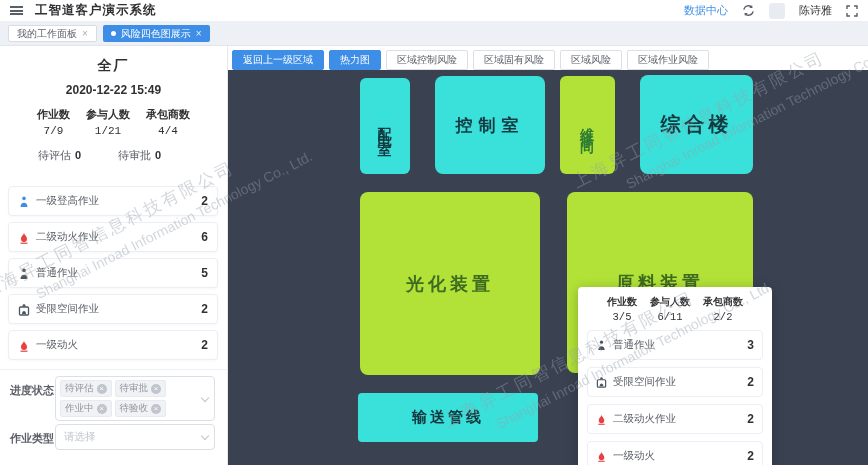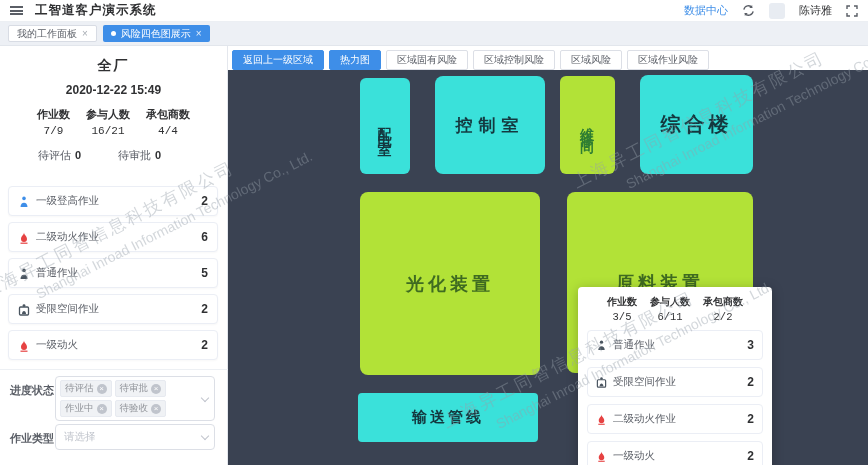--- a/index.html
+++ b/index.html
@@ -148,21 +148,21 @@
     <div class="plant-name">全厂</div>
     <div class="datetime">2020-12-22 15:49</div>
 
     <div class="stats-row">
       <div class="stat">
           <div class="lb">作业数</div>
           <div class="vl">7/9</div>
         </div>
       <div class="stat">
           <div class="lb">参与人数</div>
-          <div class="vl">16/21</div>
+          <div class="vl">1/21</div>
         </div>
       <div class="stat">
           <div class="lb">承包商数</div>
           <div class="vl">4/4</div>
         </div>
     </div>
 
     <div class="status-grid">
       <div class="status-item"><span>待评估</span><b>0</b></div>
       <div class="status-item"><span>待审批</span><b>0</b></div>
@@ -242,22 +242,22 @@
       <span class="ph">请选择</span>
       <span class="chev"></span>
     </div>
 
   </aside>
 
   <div class="main-strip"></div>
   <div class="main-tabs">
     <div class="mtab blue">返回上一级区域</div>
     <div class="mtab blue">热力图</div>
+    <div class="mtab plain">区域控制风险</div>
     <div class="mtab plain">区域固有风险</div>
-    <div class="mtab plain">区域控制风险</div>
     <div class="mtab plain">区域风险</div>
     <div class="mtab plain">区域作业风险</div>
   </div>
 
   <div class="map">
     <div class="blk blk-cyan blk-v b-peidian">配电室</div>
     <div class="blk blk-cyan b-kongzhi">控制室</div>
     <div class="blk blk-green blk-v b-weixiu">维修间</div>
     <div class="blk blk-cyan b-zonghe">综合楼</div>
     <div class="blk blk-green b-guanghua">光化装置</div>

